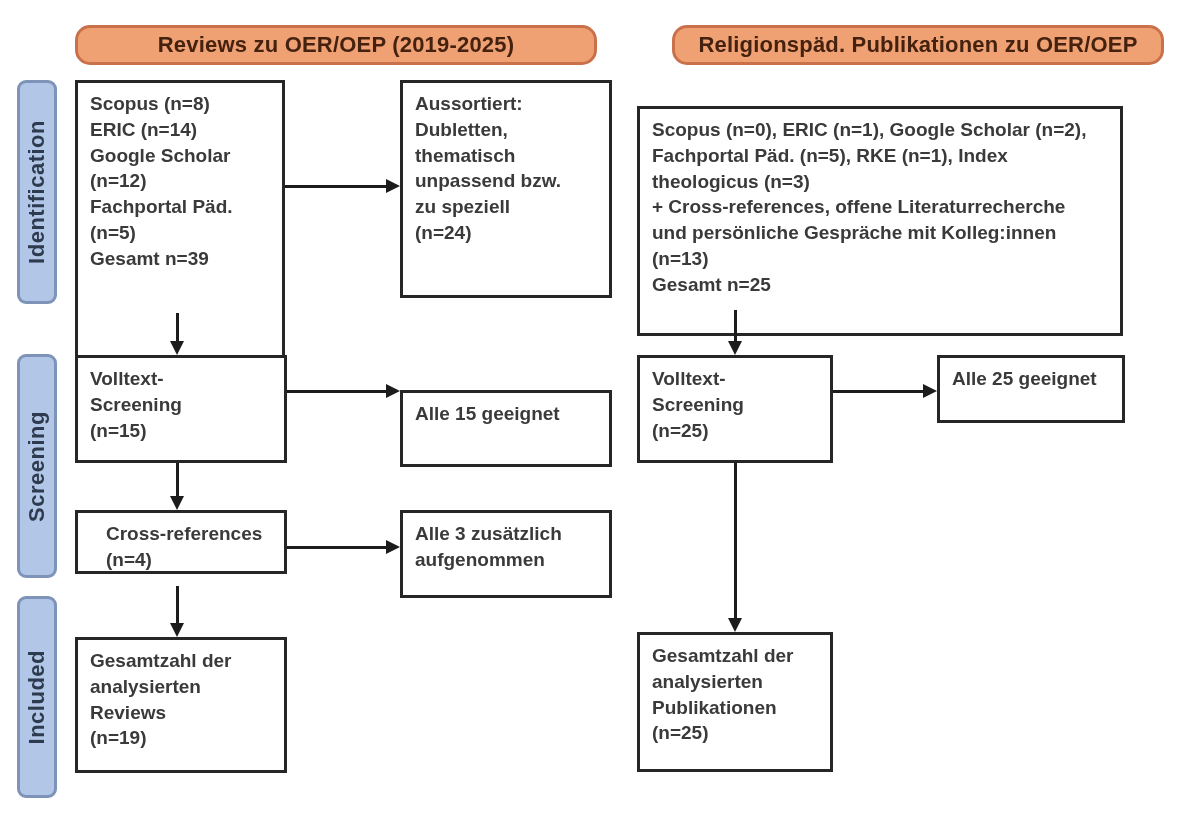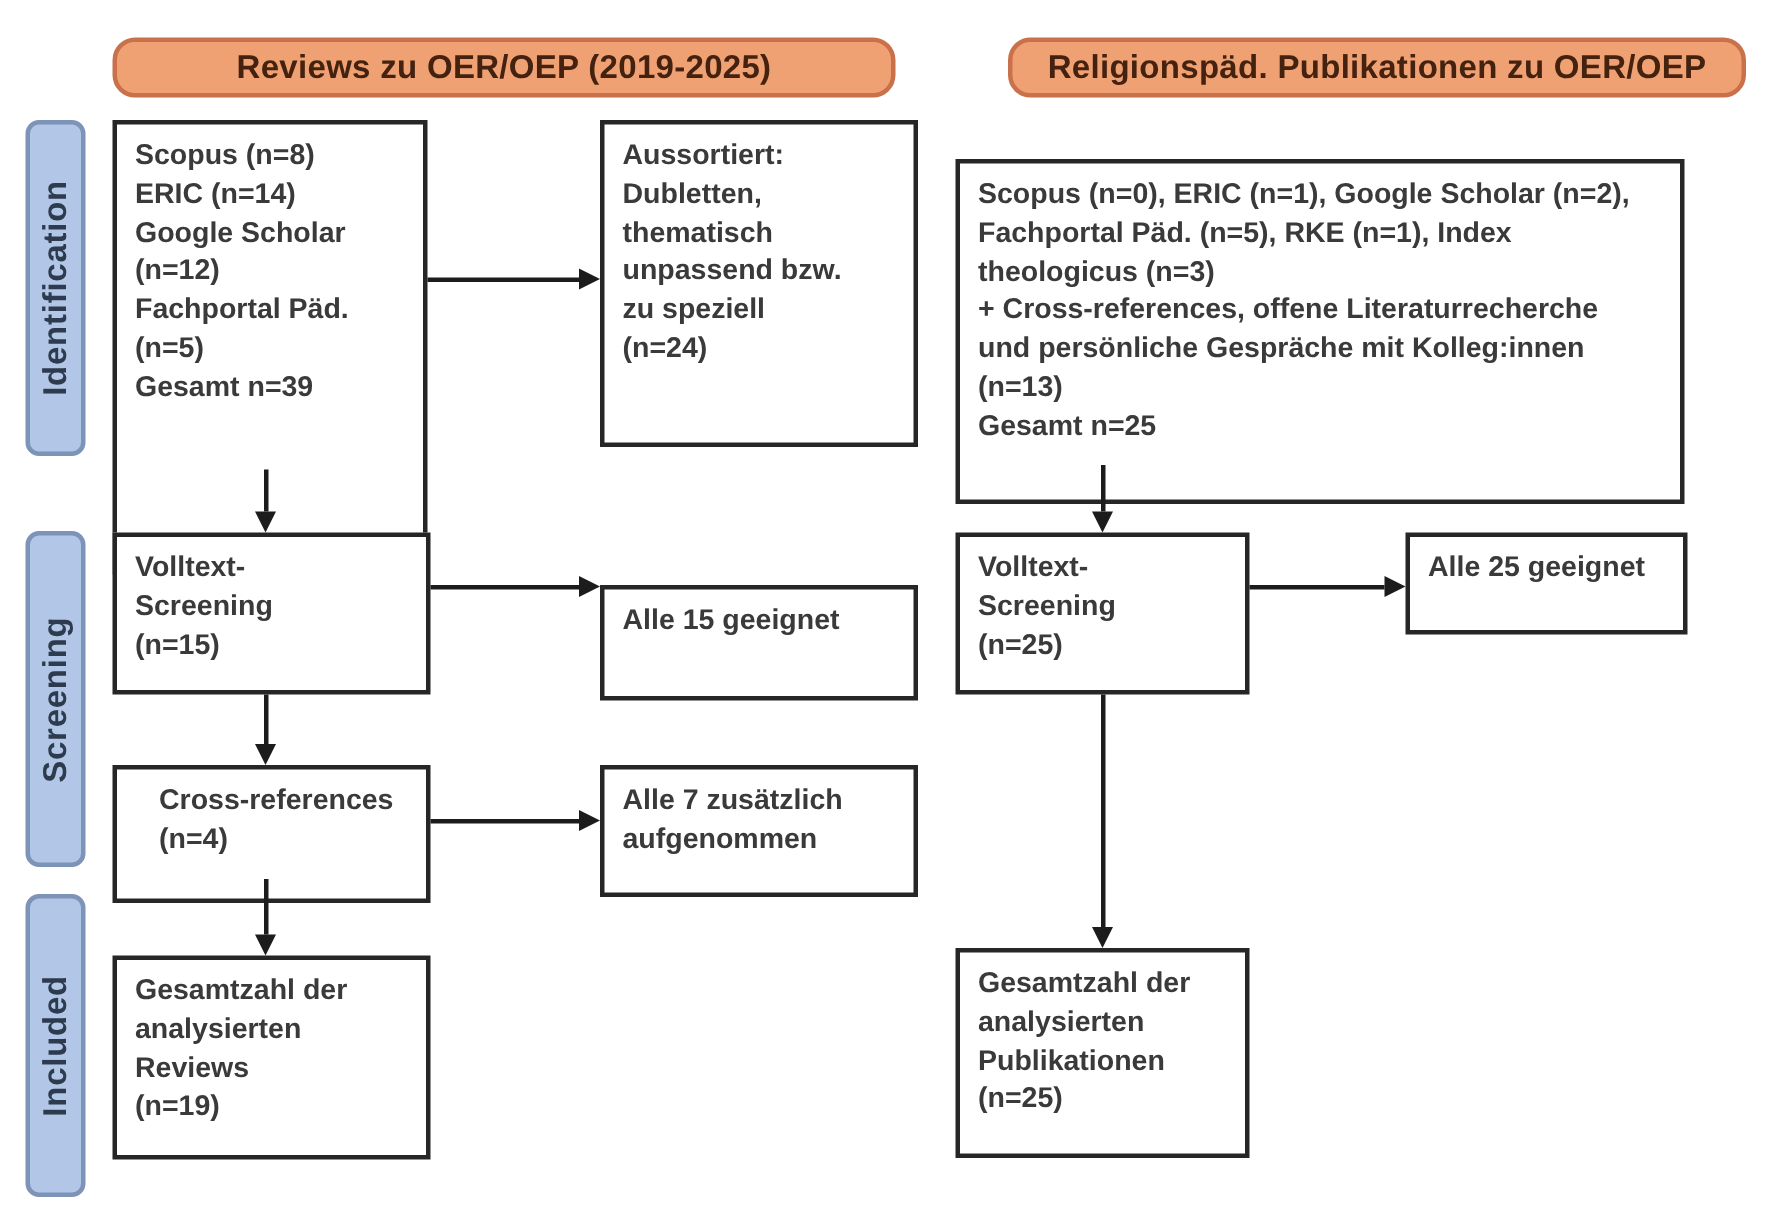--- a/index.html
+++ b/index.html
@@ -71,21 +71,21 @@
     font-size: 19px;
     font-weight: 600;
     line-height: 1.36;
     color: #3a3a3a;
     white-space: pre-line;
   }
   #box-l-sources   { left: 75px;  top: 80px;  width: 210px; height: 303px; }
   #box-l-excluded  { left: 400px; top: 80px;  width: 212px; height: 218px; padding-left: 12px; }
   #box-l-fulltext  { left: 75px;  top: 355px; width: 212px; height: 108px; }
   #box-l-ft-result { left: 400px; top: 355px; width: 212px; height: 77px; margin-top: 35px; }
-  #box-l-crossref  { left: 75px;  top: 510px; width: 212px; height: 92px; padding-left: 28px; }
+  #box-l-crossref  { left: 75px;  top: 510px; width: 212px; height: 64px; padding-left: 28px; }
   #box-l-cr-result { left: 400px; top: 510px; width: 212px; height: 88px; }
   #box-l-included  { left: 75px;  top: 637px; width: 212px; height: 136px; }
   #box-r-sources   { left: 637px; top: 80px;  width: 486px; height: 230px; margin-top: 26px; }
   #box-r-fulltext  { left: 637px; top: 355px; width: 196px; height: 108px; }
   #box-r-ft-result { left: 937px; top: 355px; width: 188px; height: 68px; }
   #box-r-included  { left: 637px; top: 632px; width: 196px; height: 140px; }
 
   
   .arrow { position: absolute; }
   .arrow .line { position: absolute; background: #1c1c1c; }
@@ -171,21 +171,21 @@
 thematisch
 unpassend bzw.
 zu speziell
 (n=24)</div>
   <div class="fbox" id="box-l-fulltext">Volltext-
 Screening
 (n=15)</div>
   <div class="fbox" id="box-l-ft-result">Alle 15 geeignet</div>
   <div class="fbox" id="box-l-crossref">Cross-references
 (n=4)</div>
-  <div class="fbox" id="box-l-cr-result">Alle 7 zusätzlich
+  <div class="fbox" id="box-l-cr-result">Alle 3 zusätzlich
 aufgenommen</div>
   <div class="fbox" id="box-l-included">Gesamtzahl der
 analysierten
 Reviews
 (n=19)</div>
 
   <div class="fbox" id="box-r-sources">Scopus (n=0), ERIC (n=1), Google Scholar (n=2),
 Fachportal Päd. (n=5), RKE (n=1), Index
 theologicus (n=3)
 + Cross-references, offene Literaturrecherche

